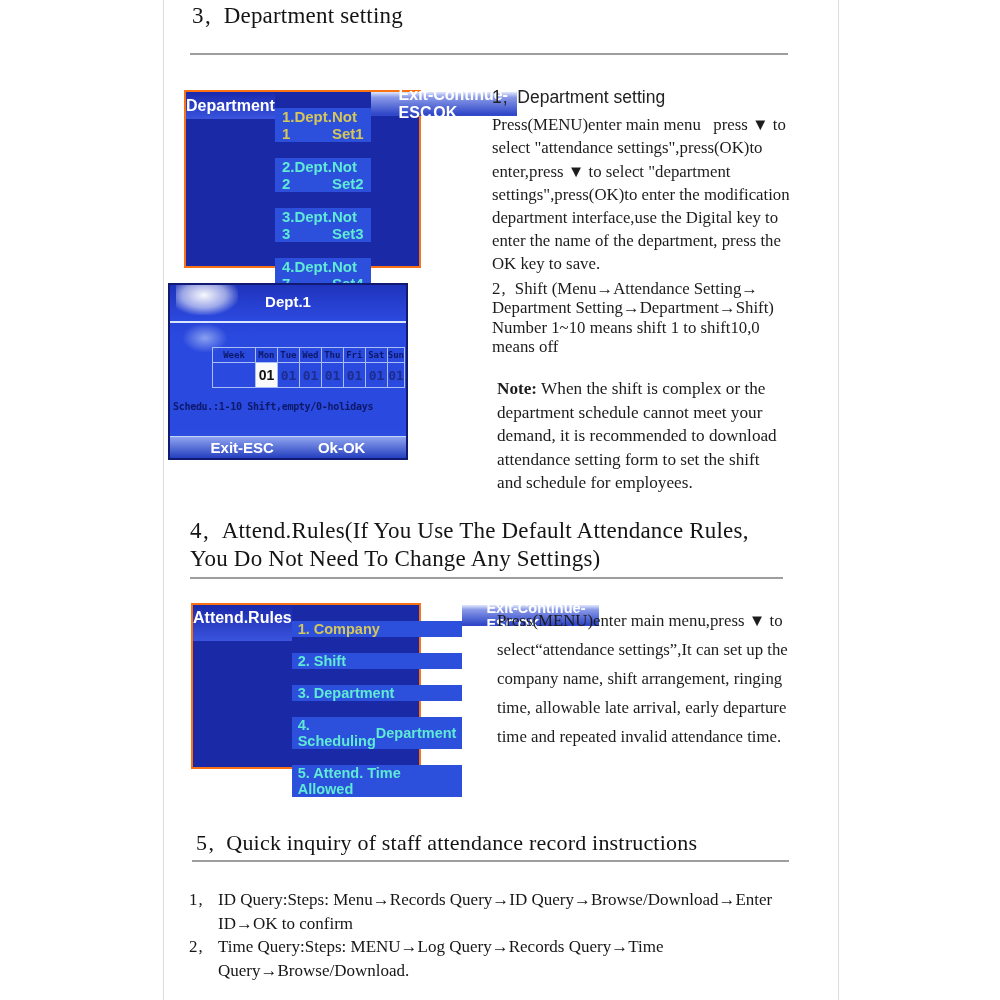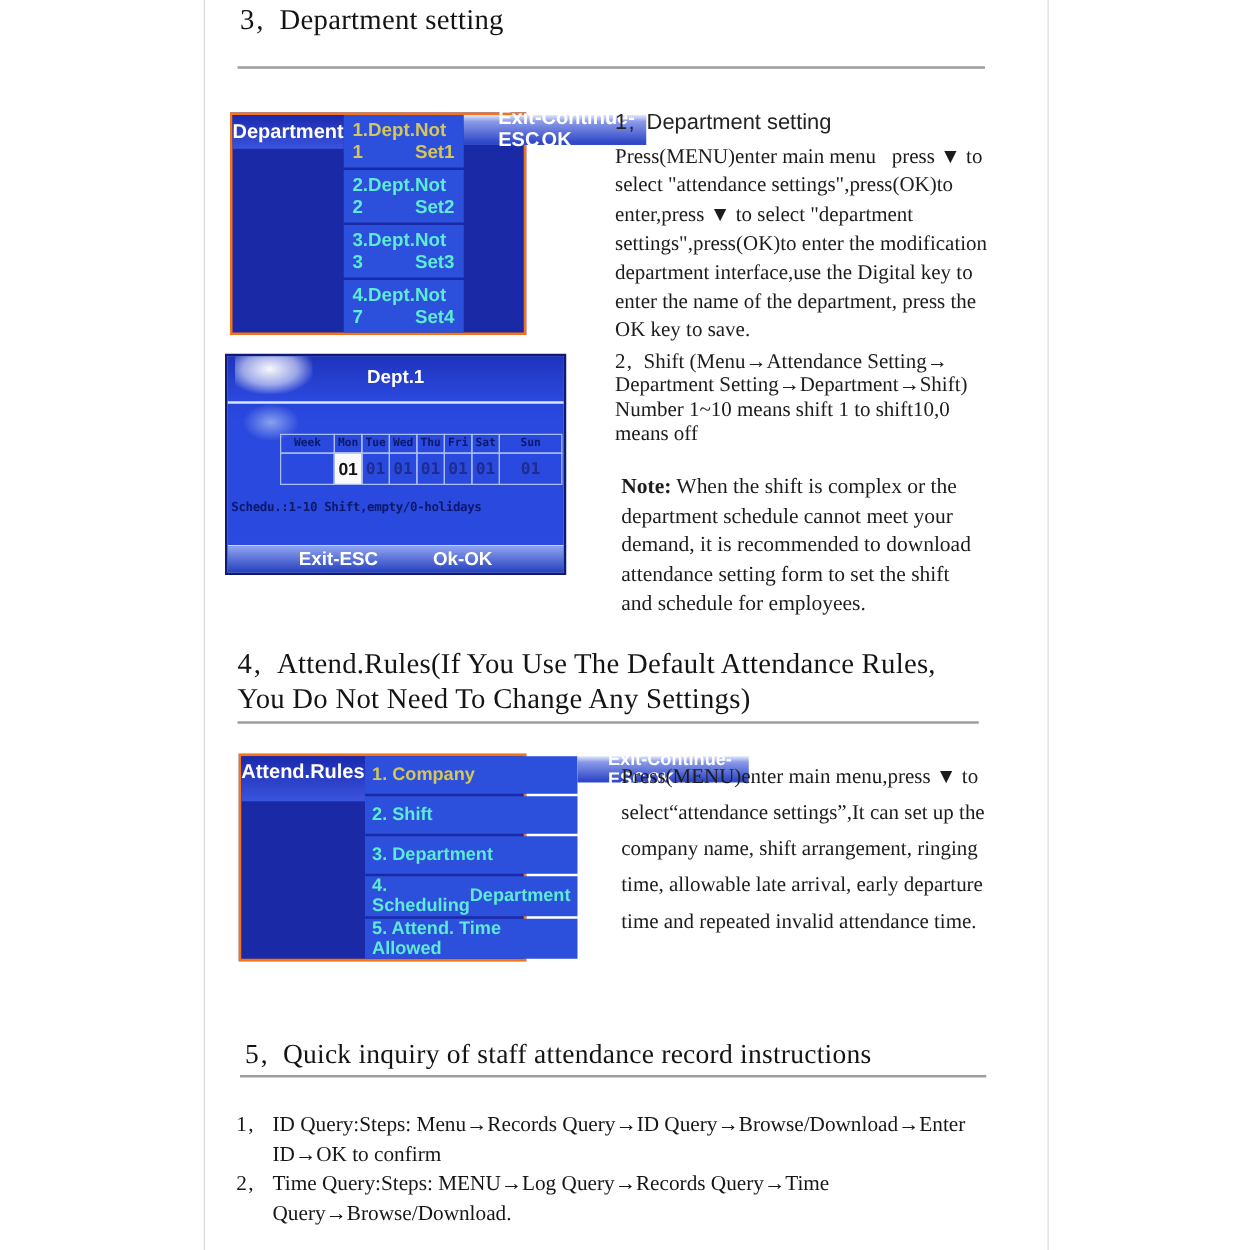--- a/index.html
+++ b/index.html
@@ -15,38 +15,38 @@
   .rcol-h{font-family:"Liberation Sans","DejaVu Sans",sans-serif;font-size:17.5px;color:#222;margin-bottom:4px;}
   .body-text{white-space:pre-wrap;}
   .tight{line-height:19.5px;margin-top:3px;}
   .note-block{position:absolute;font-size:17.2px;line-height:23.6px;color:#1c1c1c;}
   .bold{font-weight:bold;}
   
   .screen{position:absolute;box-sizing:border-box;border:2px solid #f97316;
           font-family:"Liberation Sans","DejaVu Sans",sans-serif;font-weight:bold;
           display:flex;background:#1a2aa6;}
   .s-title{background:linear-gradient(#1a29ac,#3a54de);color:#fff;text-align:center;}
-  .s-rows{flex:1;display:flex;flex-direction:column;gap:2px;padding-top:0;}
+  .s-rows{flex:1;display:flex;flex-direction:column;gap:16px;padding-top:16px;}
   .s-row{flex:1;background:#2d50dc;display:flex;justify-content:space-between;align-items:center;
          padding:0 7px;color:#5eead4;}
   .s-row.hl{color:#d4c65a;}
   .s-footer{background:linear-gradient(#e2e8fb,#8a9ae8 22%,#3148c8 92%);display:flex;align-items:center;
             justify-content:space-between;color:#fff;}
   
   #screen1{left:184px;top:90px;width:237px;height:178px;}
   #screen1 .s-title{height:27px;line-height:27px;font-size:16px;}
   #screen1 .s-row{font-size:15px;}
   #screen1 .s-footer{height:24px;font-size:16px;padding:0 9px 0 28px;}
   
   #screen3{left:191px;top:603px;width:230px;height:166px;}
   #screen3 .s-title{height:36px;line-height:26px;font-size:16px;}
   #screen3 .s-row{font-size:14.5px;padding:0 6px;}
   #screen3 .s-footer{height:21px;font-size:14.5px;padding:0 14px 0 24px;}
   
-  #screen2{position:absolute;left:180px;top:283px;width:273px;height:177px;box-sizing:border-box;
+  #screen2{position:absolute;left:168px;top:283px;width:240px;height:177px;box-sizing:border-box;
            border:2px solid #111a72;background:linear-gradient(#2138cc,#2a49de 30%,#2a49de 82%,#2f4fe2);
            overflow:hidden;font-family:"Liberation Sans","DejaVu Sans",sans-serif;font-weight:bold;}
   .s2-header{position:absolute;left:0;right:0;top:0;height:36px;background:linear-gradient(#1f33bc,#2c4ae0);
              border-bottom:2px solid #d8e6ff;color:#fff;font-size:15px;text-align:center;line-height:34px;}
   .s2-glare{position:absolute;left:6px;top:-6px;width:62px;height:36px;
             background:radial-gradient(ellipse at 45% 45%,rgba(255,255,255,0.97) 0%,rgba(255,255,255,0.55) 45%,rgba(255,255,255,0) 75%);}
   .s2-glare2{position:absolute;left:12px;top:38px;width:46px;height:30px;
              background:radial-gradient(ellipse,rgba(215,232,255,0.55),rgba(255,255,255,0) 70%);}
   .s2-table{position:absolute;left:2px;top:62px;right:1px;}
   .s2-row{display:flex;padding-left:40px;}

